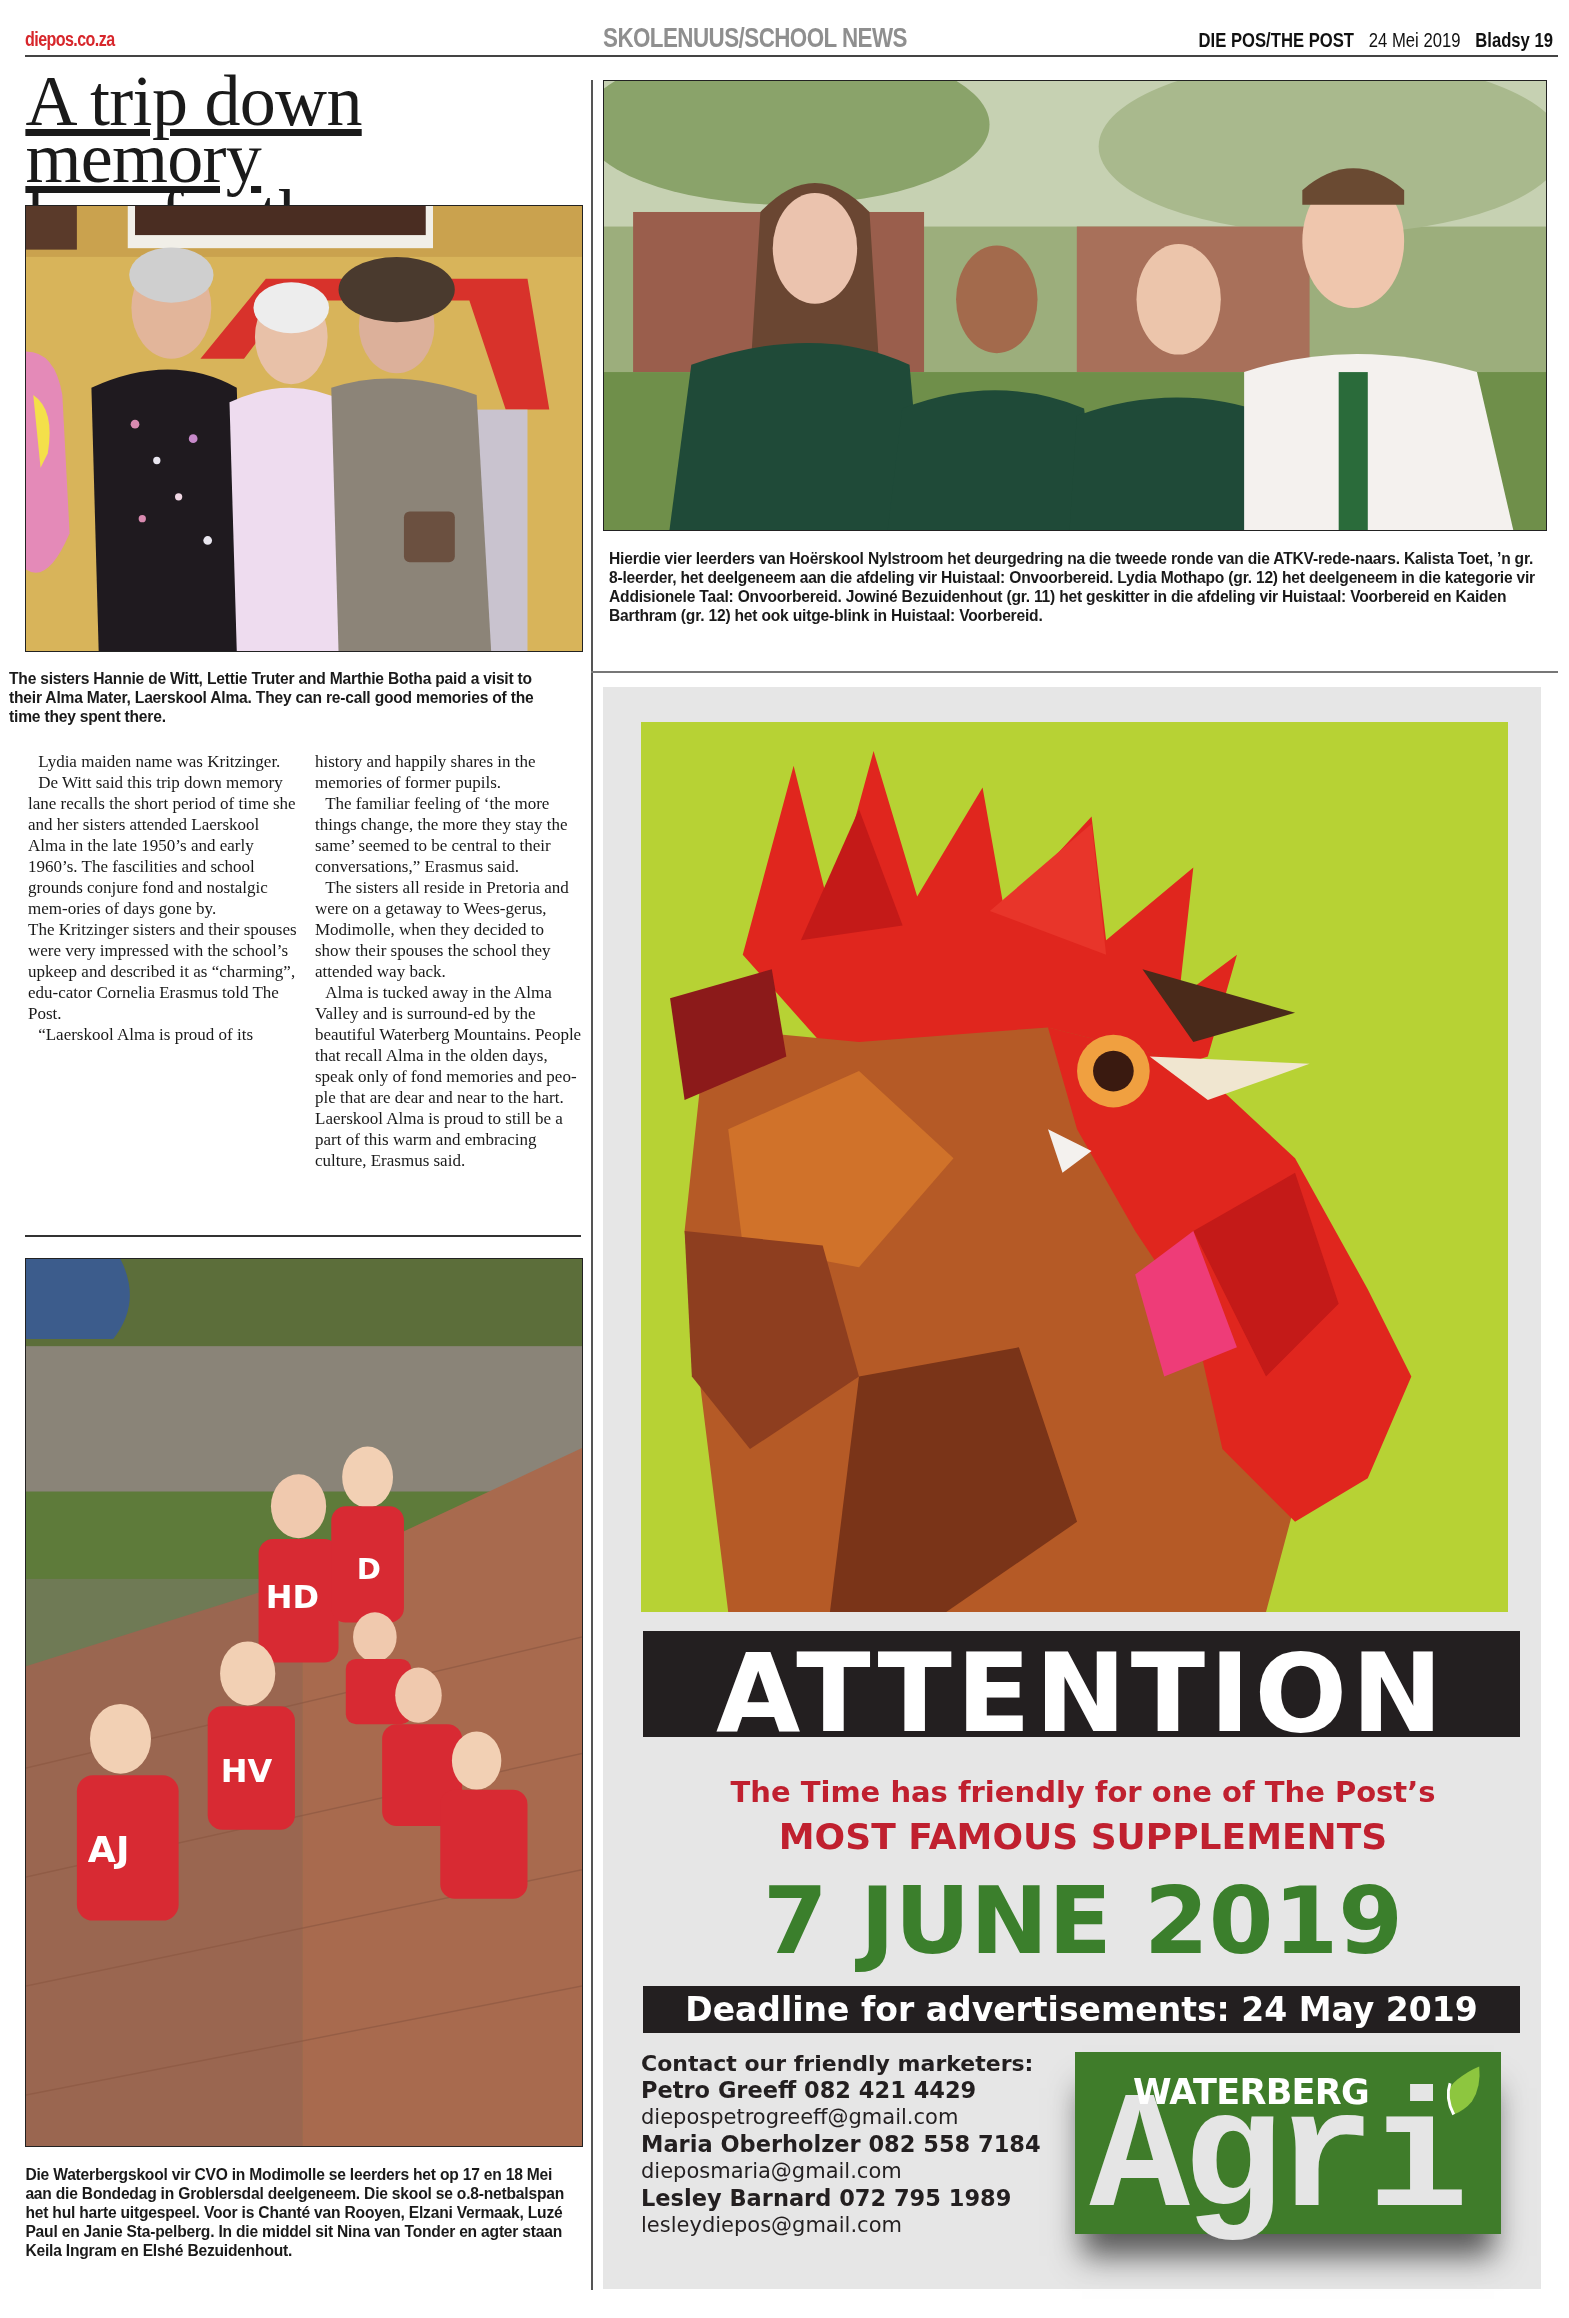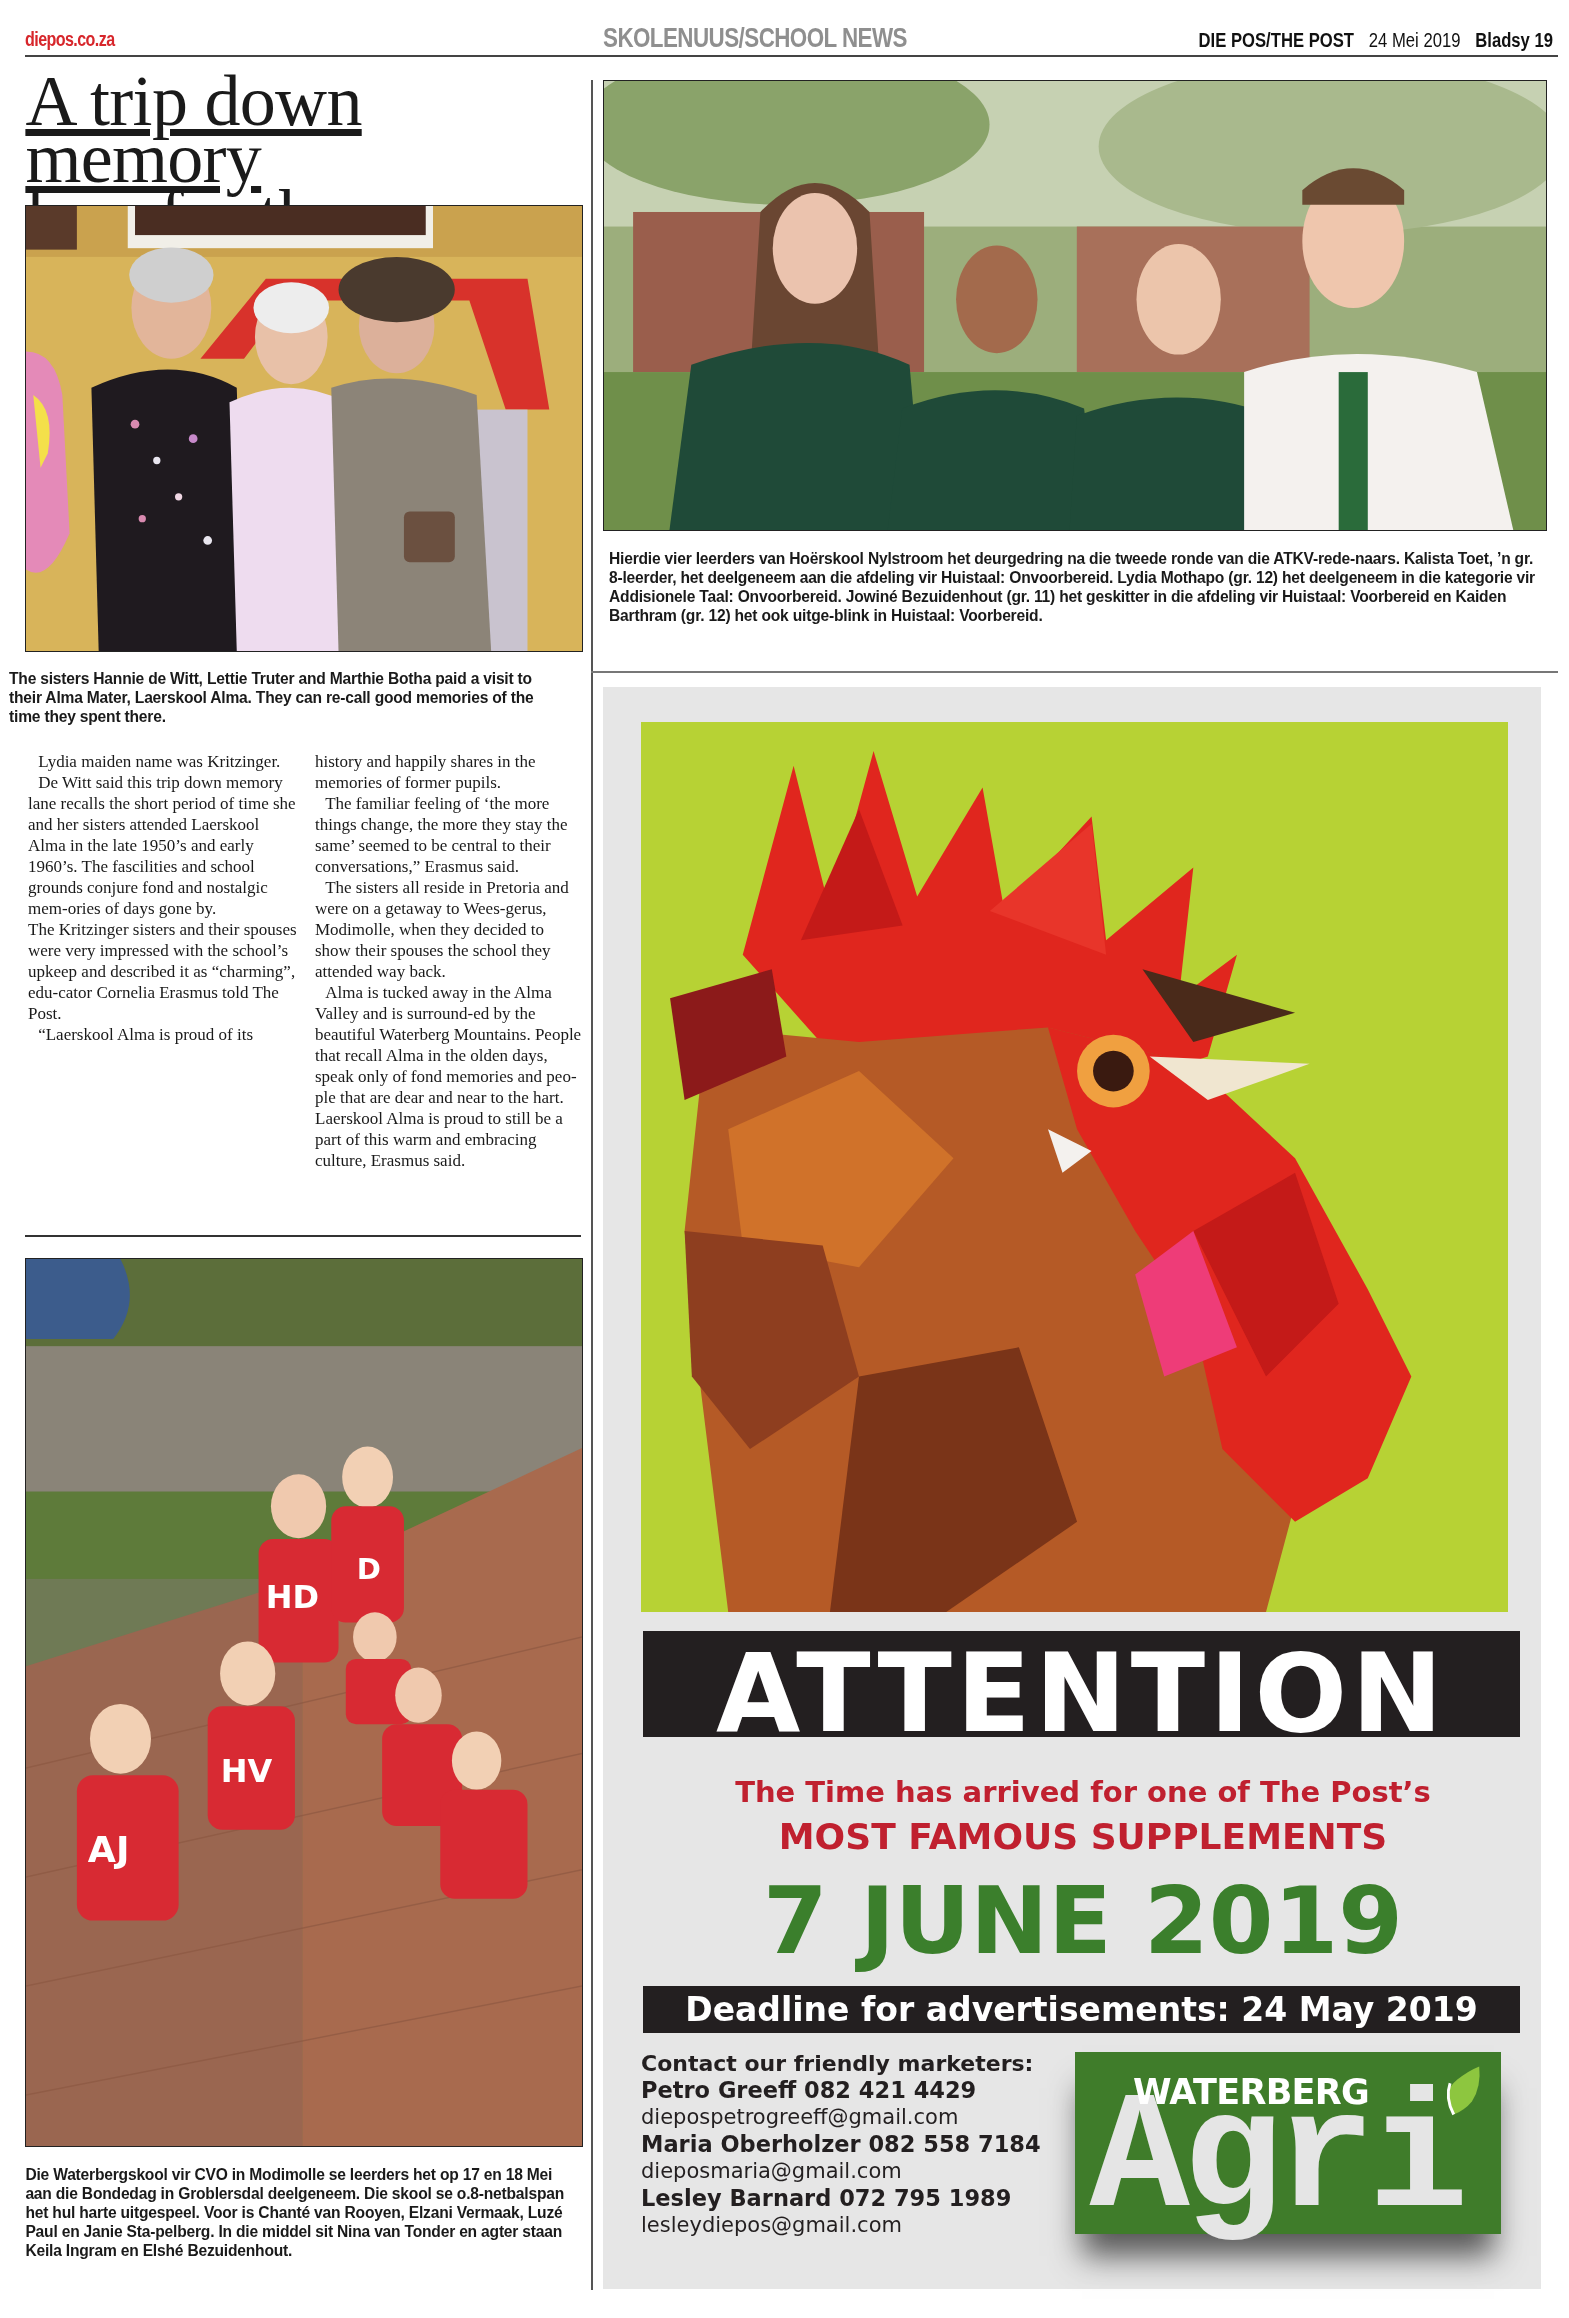--- a/index.html
+++ b/index.html
@@ -212,21 +212,21 @@
 
     <circle cx="650" cy="480" r="50" fill="#f0a040"></circle>
     <circle cx="650" cy="480" r="28" fill="#3a1a10"></circle>
     <polygon points="560,560 620,590 580,620" fill="#f4f1ee"></polygon>
 
     <polygon points="40,380 180,340 200,460 60,520" fill="#8c1a1a"></polygon>
   </svg>
 </div>
 
 <div class="abs bar attention">ATTENTION</div>
-<div class="abs tag1">The Time has arrived for one of The Post’s</div>
+<div class="abs tag1">The Time has friendly for one of The Post’s</div>
 <div class="abs tag2">MOST FAMOUS SUPPLEMENTS</div>
 <div class="abs date">7 JUNE 2019</div>
 <div class="abs bar deadline">Deadline for advertisements: 24 May 2019</div>
 
 <div class="abs contacts">
   <div class="lbl">Contact our friendly marketers:</div>
   <div class="nm">Petro Greeff 082 421 4429</div>
   <div class="em">diepospetrogreeff@gmail.com</div>
   <div class="nm">Maria Oberholzer 082 558 7184</div>
   <div class="em">dieposmaria@gmail.com</div>

